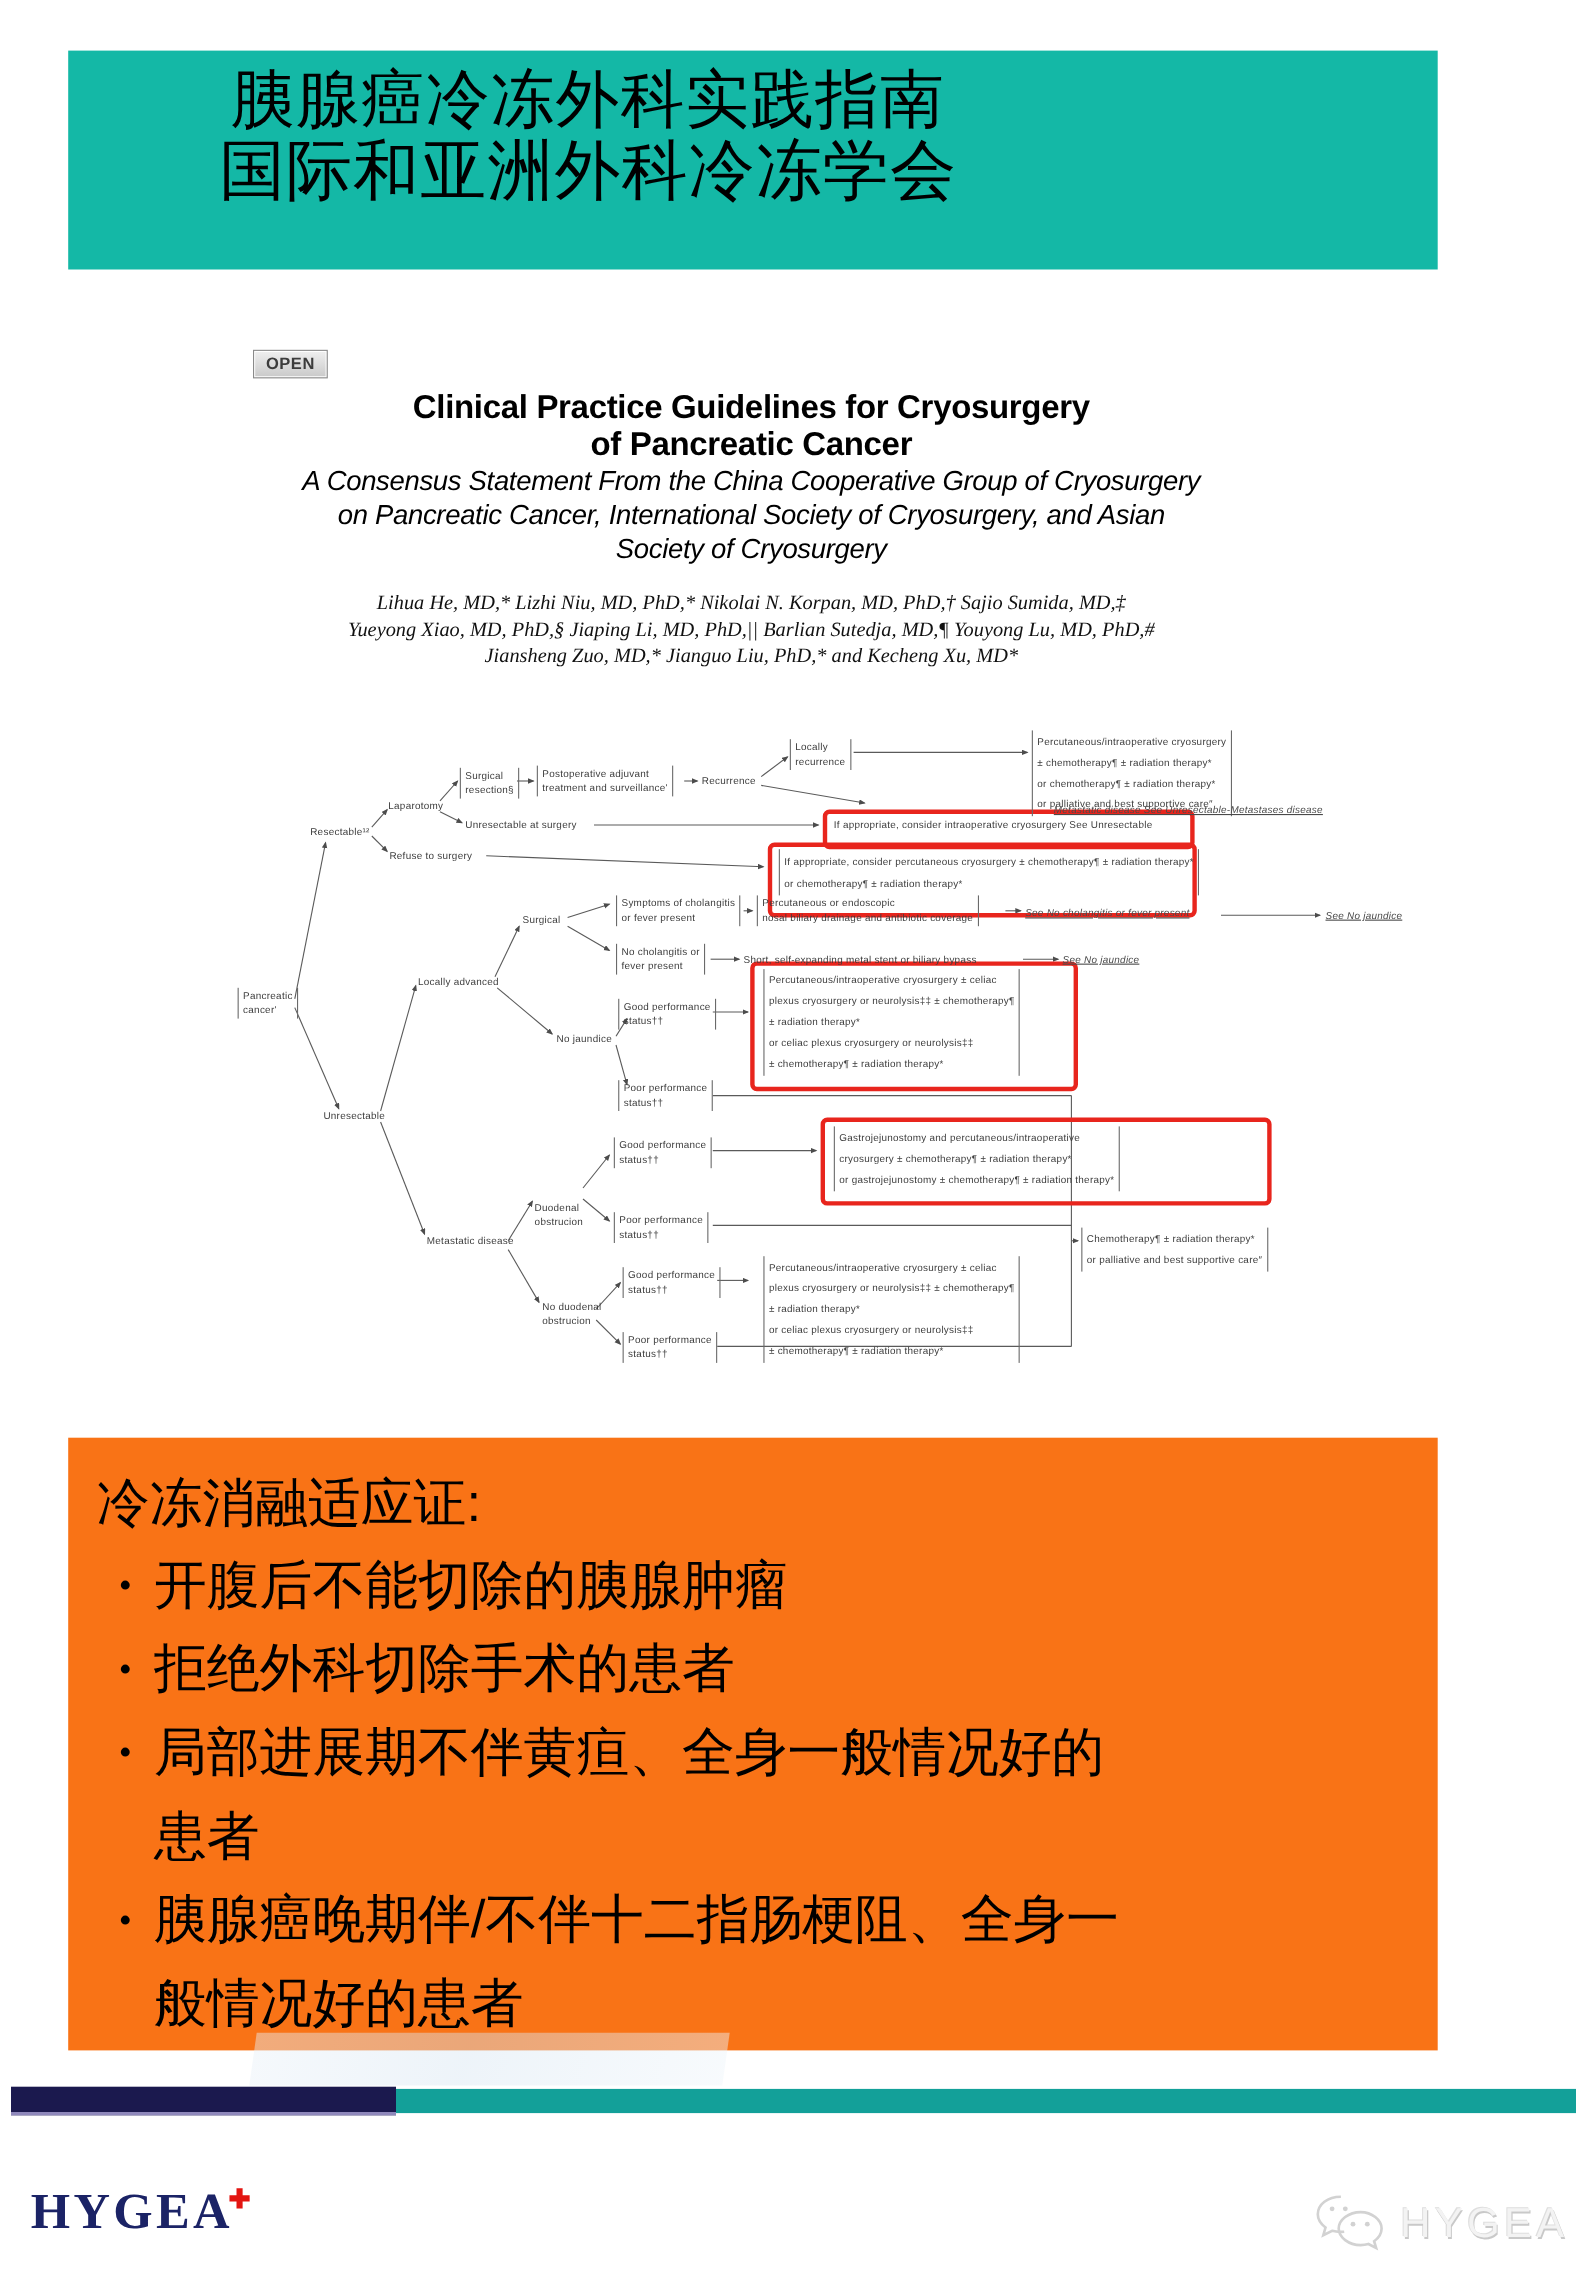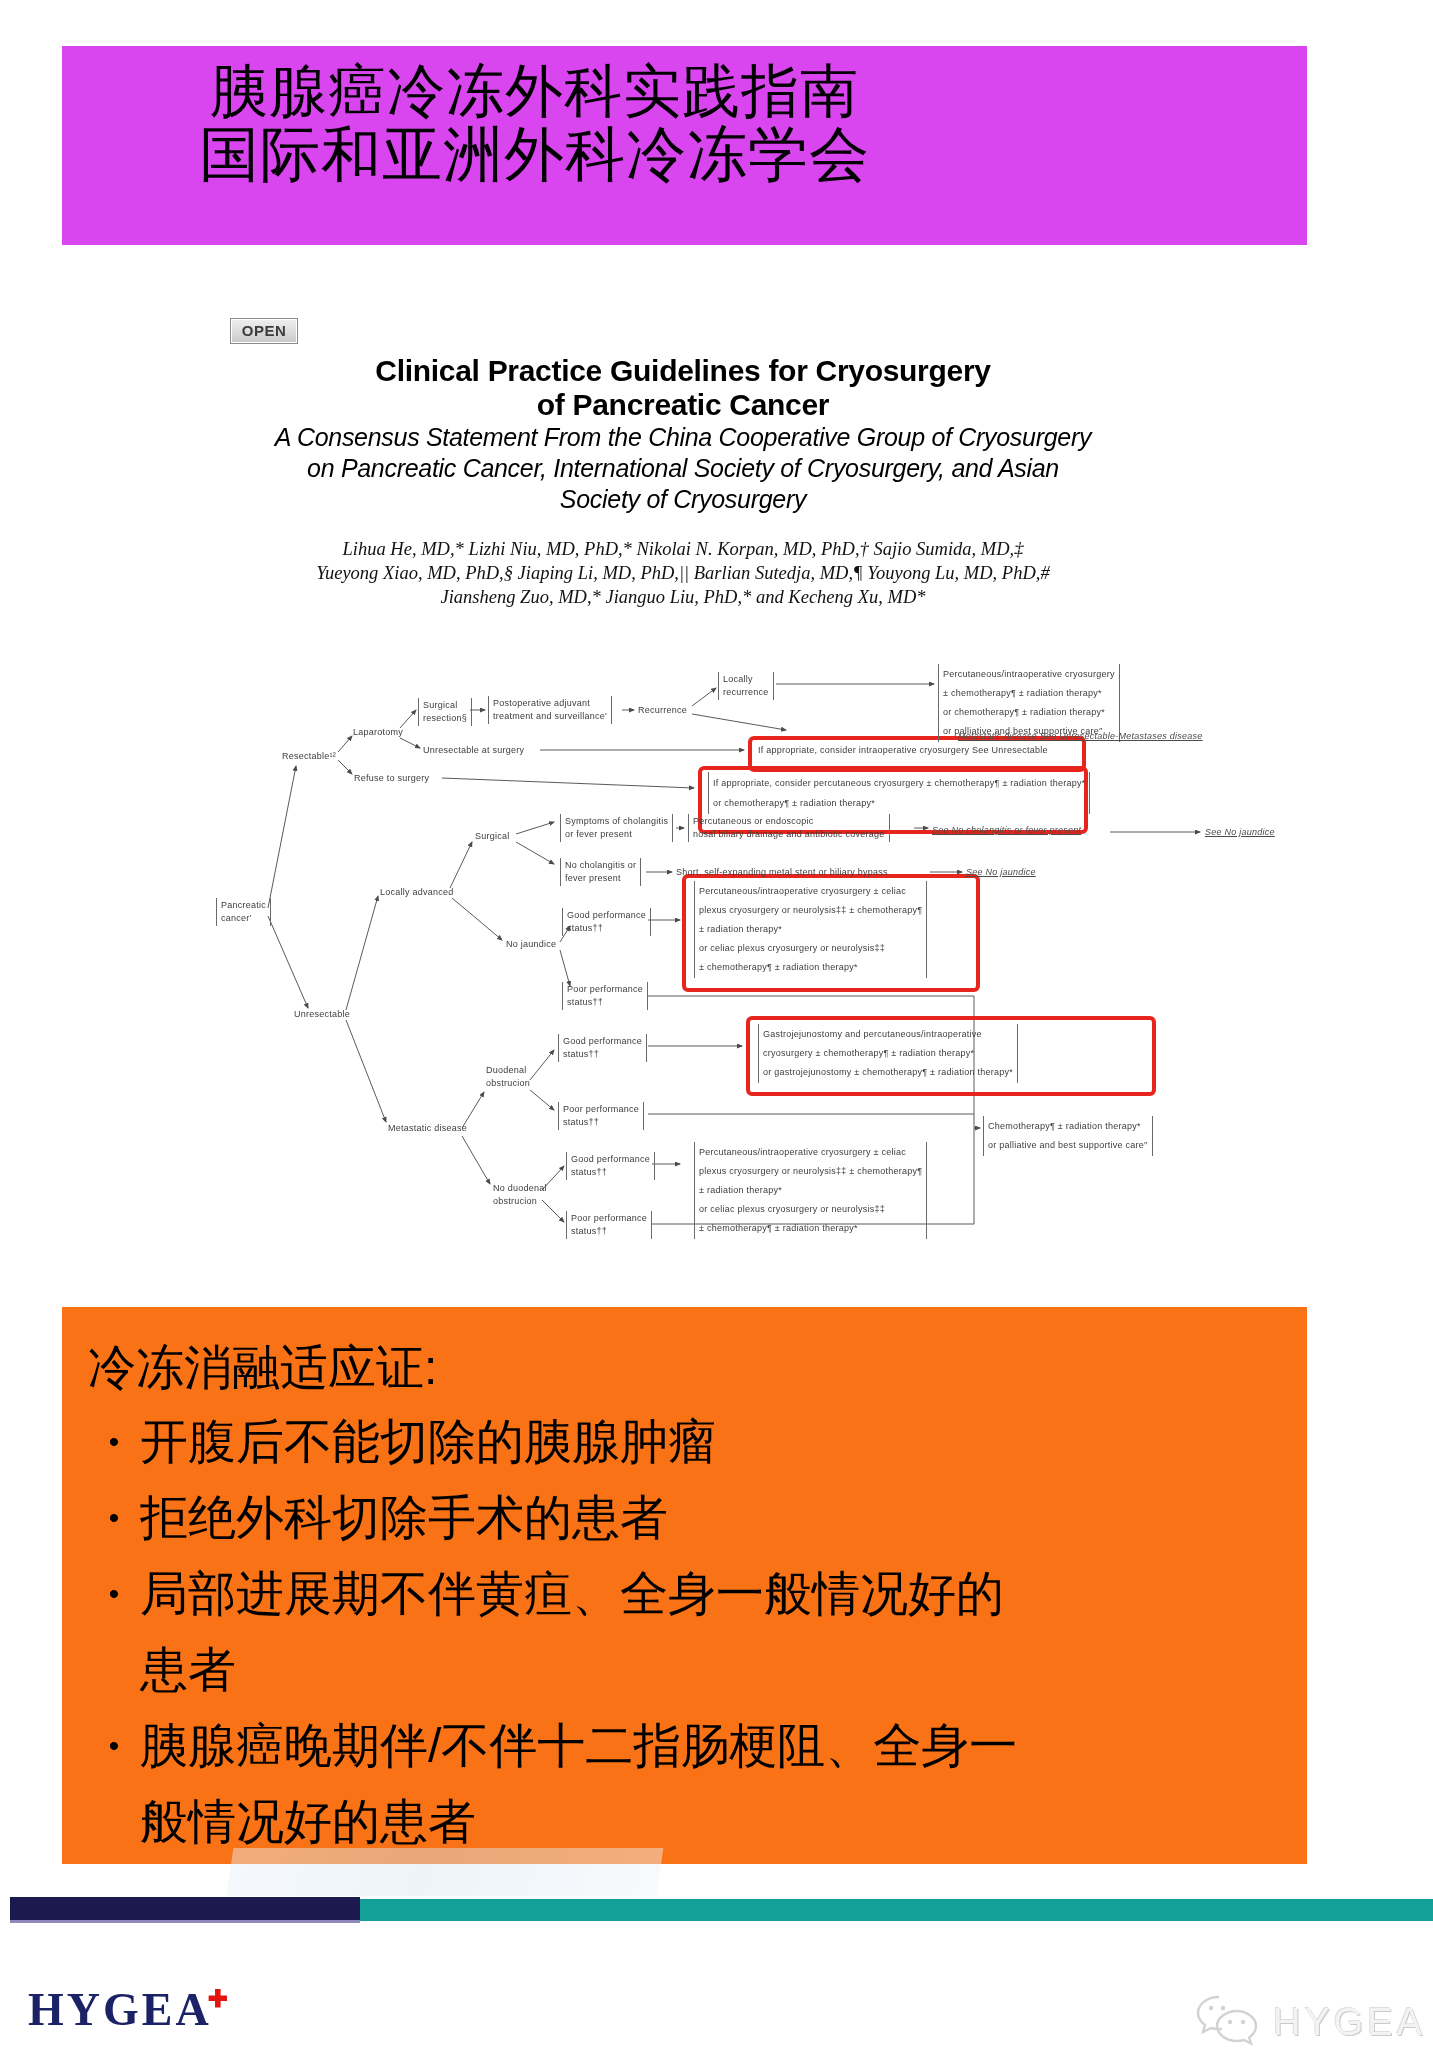--- a/index.html
+++ b/index.html
@@ -1,21 +1,21 @@
 <!DOCTYPE html>
 <html><head>
 <meta charset="utf-8">
 <style>
   html,body{margin:0;padding:0;background:#ffffff;}
   body{width:1433px;height:2070px;position:relative;overflow:hidden;
        font-family:"Liberation Sans",sans-serif;color:#000;}
 
   
   .banner{position:absolute;left:62px;top:46px;width:1245px;height:199px;
-          background:#d946ef;}
+          background:#14b8a6;}
   .banner-inner{width:945px;text-align:center;padding-top:10px;}
   .banner-title{font-size:58px;line-height:70px;font-weight:400;letter-spacing:1px;}
   .banner-sub{font-size:60px;line-height:58px;font-weight:400;letter-spacing:1px;}
 
   
   .paper{position:absolute;left:120px;top:310px;width:1126px;text-align:center;}
   .open-badge{position:absolute;left:110px;top:8px;width:66px;height:24px;
       background:linear-gradient(#f0f0f0,#c9c9c9);border:1px solid #8a8a8a;
       box-shadow:inset 0 0 0 1px #fff;font-weight:bold;font-size:15px;color:#3c3c3c;
       text-align:center;line-height:24px;letter-spacing:0.5px;}
@@ -180,21 +180,21 @@
   <div class="fcn b" style="left:352px;top:248px">Good performance
 status††</div>
   <div class="fcn b bx" style="left:484px;top:221px">Percutaneous/intraoperative cryosurgery ± celiac
 plexus cryosurgery or neurolysis‡‡  ± chemotherapy¶
 ± radiation therapy*
 or celiac plexus cryosurgery or neurolysis‡‡
 ± chemotherapy¶ ± radiation therapy*</div>
   <div class="fcn b" style="left:352px;top:322px">Poor performance
 status††</div>
   <div class="fcn nw" style="left:84px;top:348px">Unresectable</div>
-  <div class="fcn" style="left:276px;top:404px">Duodenal
+  <div class="fcn" style="left:276px;top:432px">Duodenal
 obstrucion</div>
   <div class="fcn b" style="left:348px;top:374px">Good performance
 status††</div>
   <div class="fcn b bx" style="left:548px;top:364px">Gastrojejunostomy and percutaneous/intraoperative
 cryosurgery ± chemotherapy¶ ± radiation therapy*
 or gastrojejunostomy ± chemotherapy¶ ± radiation therapy*</div>
   <div class="fcn b" style="left:348px;top:442px">Poor performance
 status††</div>
   <div class="fcn nw" style="left:178px;top:462px">Metastatic disease</div>
   <div class="fcn" style="left:283px;top:522px">No duodenal

